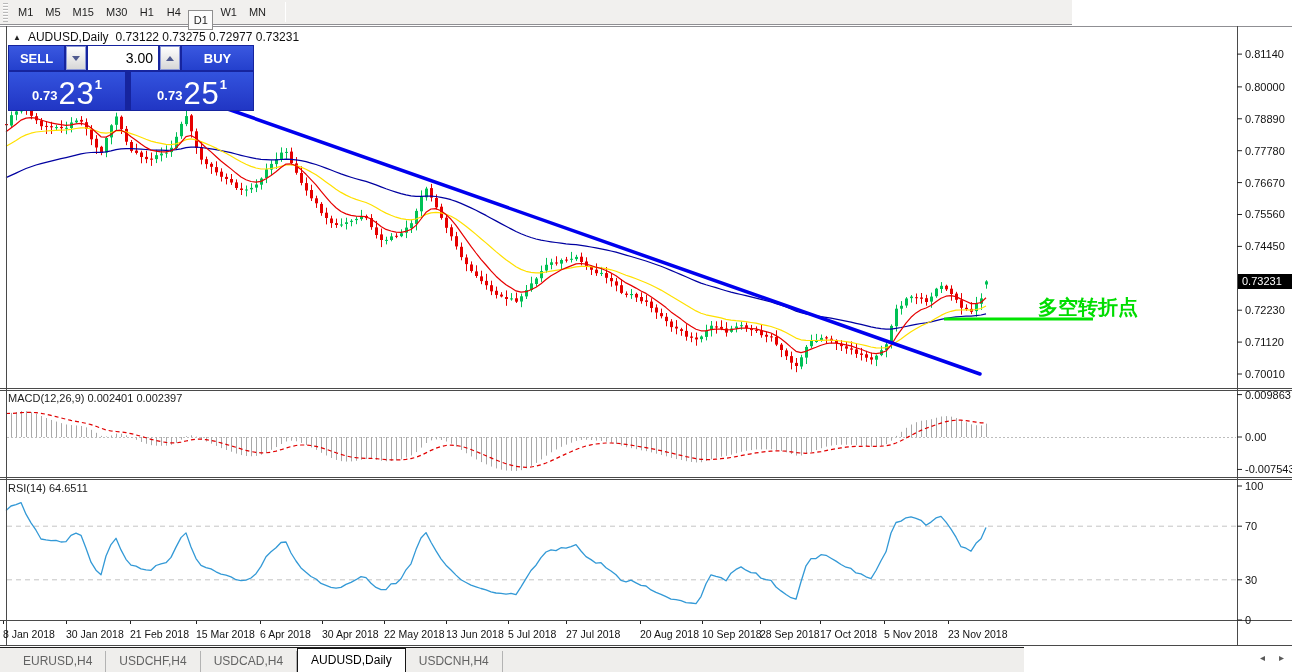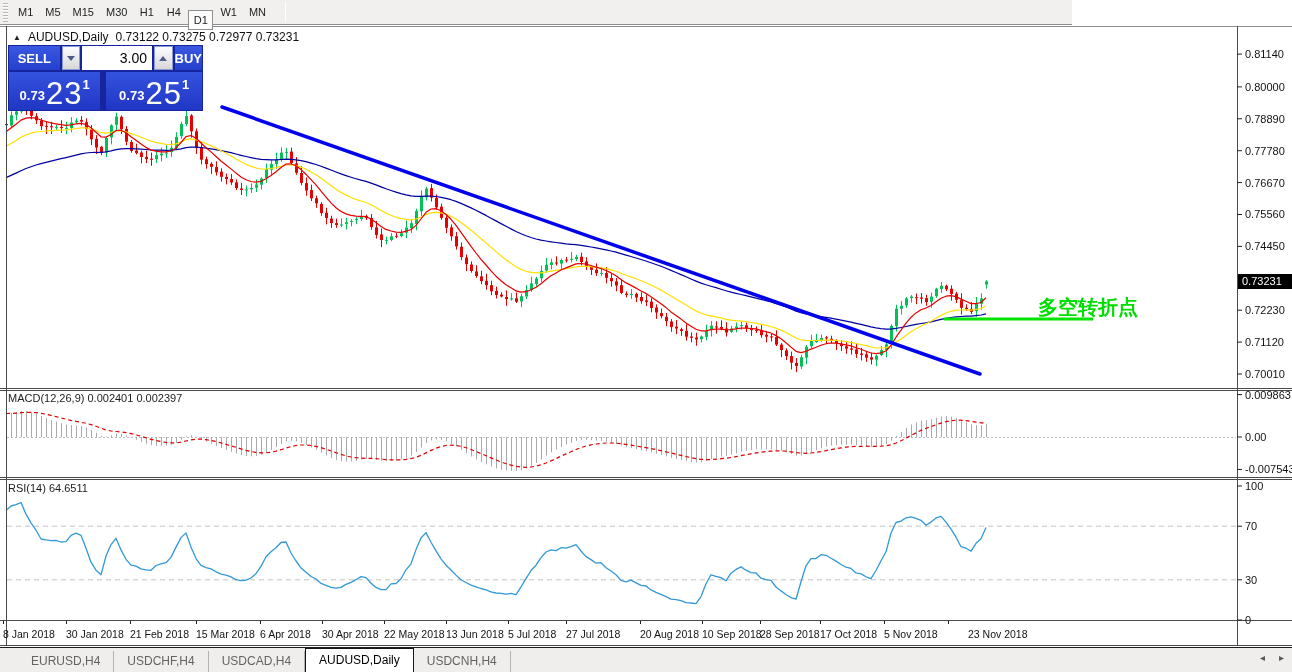--- a/index.html
+++ b/index.html
@@ -21,41 +21,41 @@
   .chart-header{ position:absolute; left:13px; top:30px; font-size:12px; color:#101010;
     display:flex; align-items:center; gap:7px; white-space:nowrap; }
   .tri{ font-size:8px; color:#222; }
   .ind-label{ position:absolute; font-size:11px; color:#1c1c1c; white-space:nowrap; }
   .price-label{ position:absolute; left:1245px; font-size:11px; color:#121212; white-space:nowrap; }
   .date-label{ position:absolute; top:628px; font-size:10.5px; color:#121212; white-space:nowrap; }
   .cur-price{ position:absolute; left:1238px; width:56px; height:15px; background:#000; color:#fff;
     font-size:11px; line-height:15px; padding-left:4px; }
   .annotation{ position:absolute; font-size:20px; font-weight:bold; white-space:nowrap; }
   
-  .tpanel{ position:absolute; left:8px; top:45px; width:195px; height:66px;
+  .tpanel{ position:absolute; left:8px; top:45px; width:246px; height:66px;
     background:#16249e; display:flex; flex-direction:column; gap:2px; padding:1px; }
   .trow1{ display:flex; gap:2px; height:24px; }
   .trow2{ display:flex; gap:6px; flex:1; }
   .tbtn{ background:linear-gradient(#3a58e0,#2440cd); color:#fff; font-size:13px; font-weight:bold;
     display:flex; align-items:center; justify-content:center; cursor:pointer; }
   .tbtn.sell{ width:55px; } .tbtn.buy{ flex:1; }
   .spin{ width:20px; background:linear-gradient(#fefefe,#d7d7d7); border:1px solid #8d9ad8;
     display:flex; align-items:center; justify-content:center; cursor:pointer; }
   .arr-dn{ width:0; height:0; border-left:4px solid transparent; border-right:4px solid transparent; border-top:5px solid #4f5a8f; }
   .arr-up{ width:0; height:0; border-left:4px solid transparent; border-right:4px solid transparent; border-bottom:5px solid #4f5a8f; }
   .vol{ width:70px; border:none; outline:none; background:#fff; font-family:"Liberation Sans",sans-serif;
     font-size:14px; color:#000; text-align:right; padding-right:5px; }
   .pbox{ background:linear-gradient(#3353de,#2136c4); color:#fff; display:flex; align-items:flex-end;
     justify-content:center; padding-bottom:2px; cursor:pointer; }
   .pbox .psm{ font-size:13px; font-weight:bold; margin:0 1px 5px 0; }
   .pbox .pbig{ font-size:31px; font-weight:normal; line-height:0.95; letter-spacing:1px; }
   .pbox .psup{ font-size:13px; font-weight:bold; margin-bottom:16px; }
   
-  .tabbar{ position:absolute; left:0; top:647px; width:1292px; height:25px; background:#efeeec;
-    border-top:1px solid #1d1d1d; display:flex; align-items:flex-end; padding-left:18px; }
+  .tabbar{ position:absolute; left:0; top:647px; width:1024px; height:25px; background:#efeeec;
+    border-top:1px solid #1d1d1d; display:flex; align-items:flex-end; padding-left:10px; }
   .tab{ height:21px; line-height:20px; padding:0 13px; font-size:12px; color:#636363;
     border-right:1px solid #b3b3b3; cursor:pointer; white-space:nowrap; }
   .tab.active{ background:#fff; border:1px solid #161616; border-bottom:none; color:#000; height:24px; line-height:23px; }
   .tab-arrows{ position:absolute; right:8px; top:653px; display:flex; gap:14px; }
   .tab-arrow{ font-size:10px; color:#5a5a5a; cursor:pointer; line-height:10px; }
   svg{ position:absolute; left:0; top:0; }
 </style>
 </head>
 <body>
 
@@ -799,13 +799,13 @@
 <span class="date-label" style="left: 322px;">30 Apr 2018</span>
 <span class="date-label" style="left: 384px;">22 May 2018</span>
 <span class="date-label" style="left: 446px;">13 Jun 2018</span>
 <span class="date-label" style="left: 508px;">5 Jul 2018</span>
 <span class="date-label" style="left: 566px;">27 Jul 2018</span>
 <span class="date-label" style="left: 640px;">20 Aug 2018</span>
 <span class="date-label" style="left: 702px;">10 Sep 2018</span>
 <span class="date-label" style="left: 760px;">28 Sep 2018</span>
 <span class="date-label" style="left: 820px;">17 Oct 2018</span>
 <span class="date-label" style="left: 884px;">5 Nov 2018</span>
-<span class="date-label" style="left: 948px; margin-left: 20px;">23 Nov 2018</span>
+<span class="date-label" style="left: 948px;">23 Nov 2018</span>
 
 </body></html>

